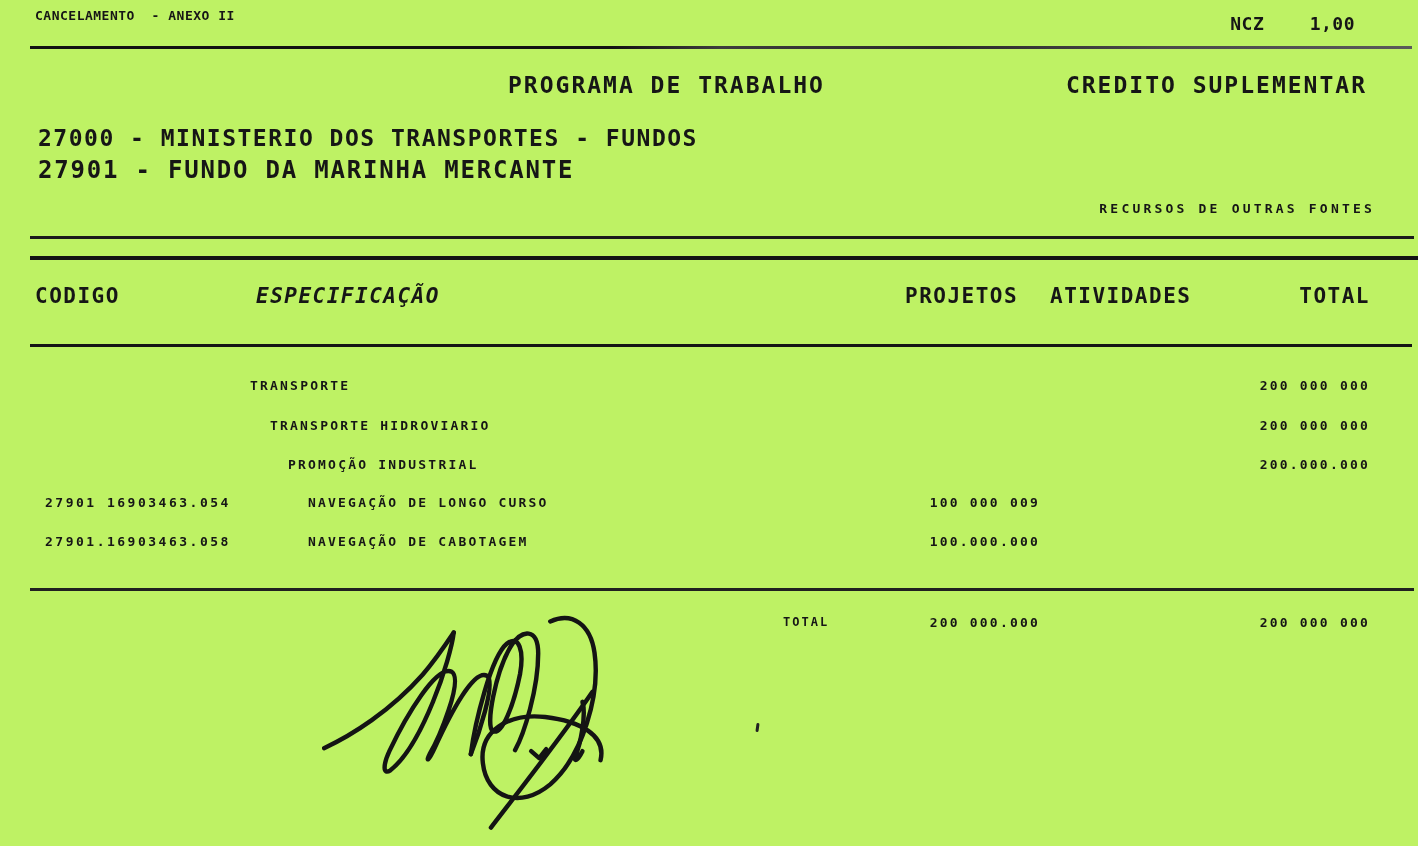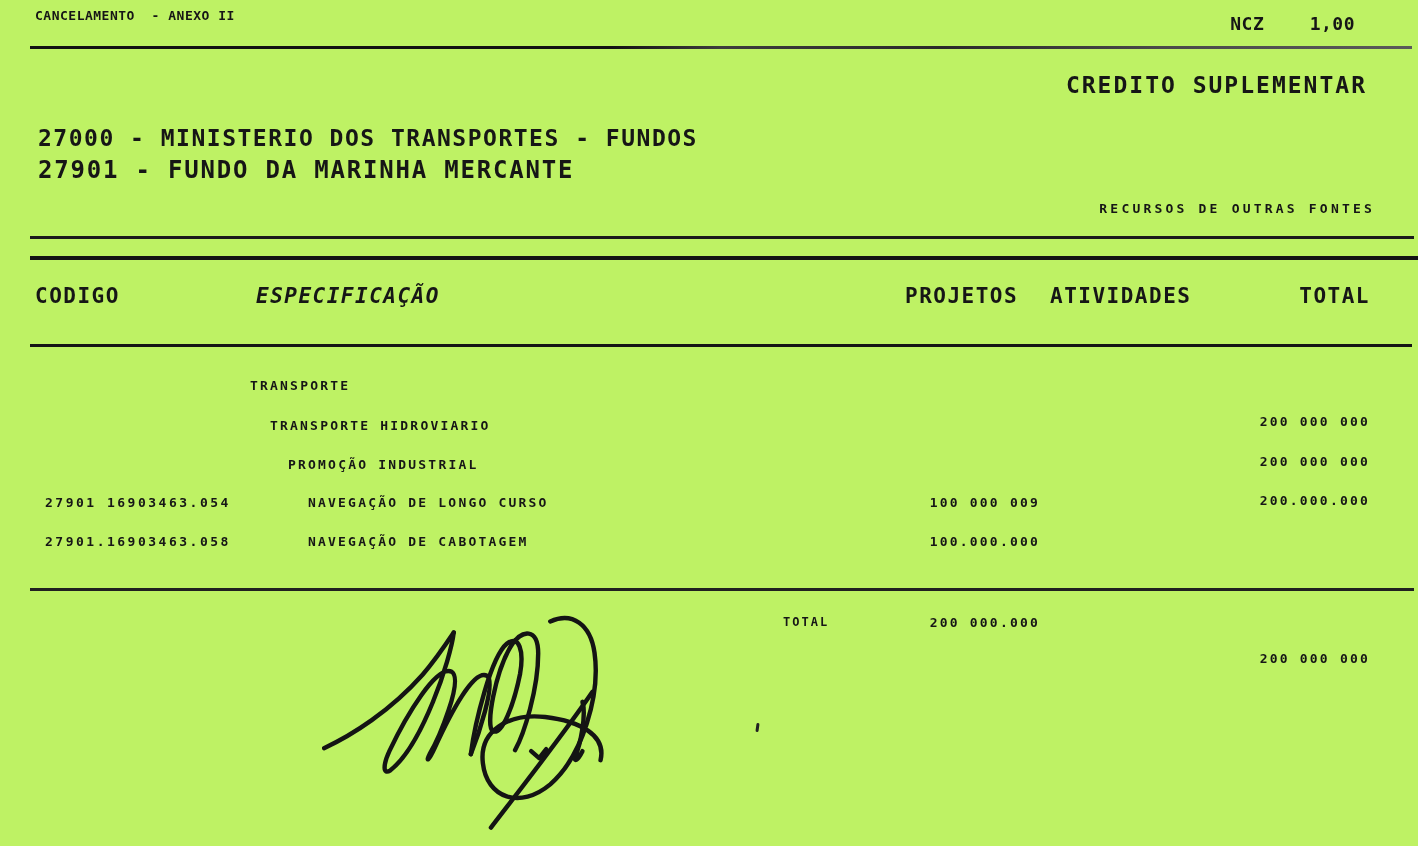--- a/index.html
+++ b/index.html
@@ -39,21 +39,21 @@
   .colhead .ativ{position:absolute;left:1050px;}
   .colhead .total{position:absolute;right:48px;}
   
   .row{position:absolute;left:0;width:100%;height:18px;font-size:13px;font-weight:700;letter-spacing:2.2px;}
   .row .code{position:absolute;left:45px;letter-spacing:2.5px;}
   .row .spec-0{position:absolute;left:250px;}
   .row .spec-1{position:absolute;left:270px;}
   .row .spec-2{position:absolute;left:288px;}
   .row .spec-3{position:absolute;left:308px;}
   .row .proj{position:absolute;right:378px;}
-  .row .total{position:absolute;right:48px;margin-top:36px;}
+  .row .total{position:absolute;right:48px;}
   .row-1{top:378px;} .row-2{top:418px;} .row-3{top:457px;} .row-4{top:495px;} .row-5{top:534px;}
   .total-row{top:615px;}
   .total-row .label{position:absolute;left:783px;font-size:12px;letter-spacing:2px;}
   
   .signature{position:absolute;left:322px;top:601px;width:362px;height:244px;}
   .signature path{fill:none;stroke:#141414;stroke-width:4.4;stroke-linecap:round;stroke-linejoin:round;}
   .stray-mark{
     position:absolute;left:756px;top:723px;width:3px;height:9px;
     background:#222;transform:rotate(8deg);border-radius:2px;
   }
@@ -61,20 +61,21 @@
 </head>
 <body>
 
 <div class="page">
 
   <div class="t corner-label">CANCELAMENTO  - ANEXO II</div>
   <div class="t currency">NCZ    1,00</div>
 
   <div class="rule rule-top"></div>
 
+  <div class="t doc-title">PROGRAMA DE TRABALHO</div>
   <div class="t credit-label">CREDITO SUPLEMENTAR</div>
 
   <div class="t org1">27000 - MINISTERIO DOS TRANSPORTES - FUNDOS</div>
   <div class="t org2">27901 - FUNDO DA MARINHA MERCANTE</div>
 
   <div class="t resources">RECURSOS DE OUTRAS FONTES</div>
 
   <div class="rule rule-dbl-a"></div>
   <div class="rule rule-dbl-b"></div>
 

